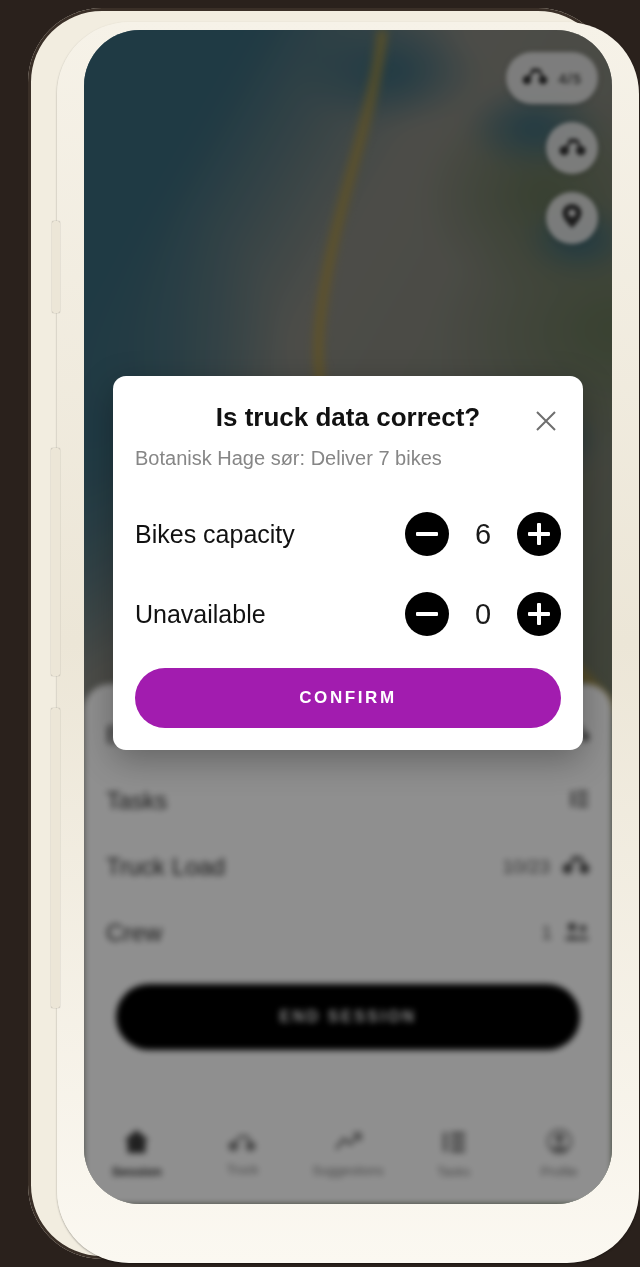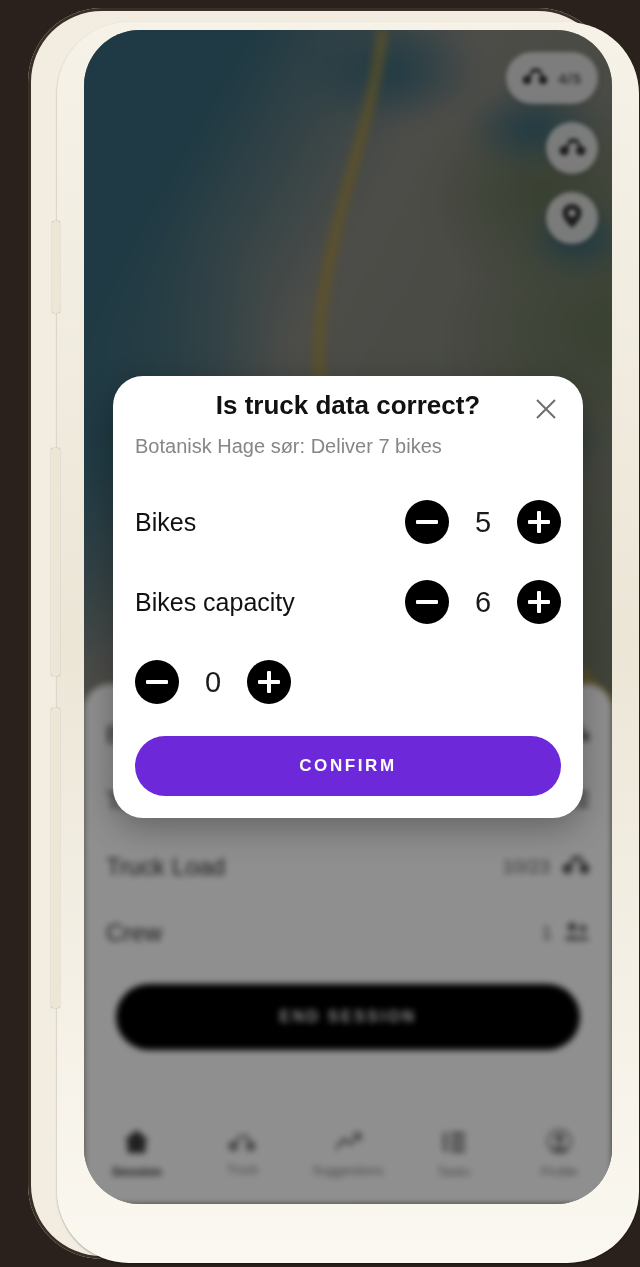--- a/index.html
+++ b/index.html
@@ -120,23 +120,23 @@
 
   
   #modal-scrim { position: absolute; inset: 0; background: rgba(0,0,0,.42); }
 
   
   #truck-dialog {
     position: absolute;
     left: 29px; top: 346px;
     width: 470px;
     background: #fff;
-    border-radius: 30px;
+    border-radius: 13px;
     box-shadow: 0 10px 34px rgba(0,0,0,.3);
-    padding: 14px 22px 22px;
+    padding: 26px 22px 22px;
   }
   #dialog-header { position: relative; text-align: center; }
   #dialog-title { font-size: 26px; font-weight: 700; color: #111; line-height: 1.2; }
   #dialog-close {
     position: absolute; right: -2px; top: 2px;
     width: 34px; height: 34px; color: #6e6e6e;
     display: flex; align-items: center; justify-content: center;
   }
   #dialog-subtitle {
     margin-top: 14px; text-align: left;
@@ -155,21 +155,21 @@
   }
   .step-btn .bar  { width: 22px; height: 4px; background: #fff; border-radius: 1px; }
   .step-btn .barv { position: absolute; width: 4px; height: 22px; background: #fff; border-radius: 1px; }
   .step-btn.plus { position: relative; }
   .stepper-value {
     width: 68px; text-align: center;
     font-size: 29px; color: #1a1a1a;
   }
   #confirm-button {
     margin-top: 14px;
-    height: 60px; border-radius: 999px; background: #6d28d9;
+    height: 60px; border-radius: 999px; background: #a21caf;
     color: #fff; font-size: 17px; font-weight: 700; letter-spacing: 2.6px;
     display: flex; align-items: center; justify-content: center;
   }
 </style>
 </head>
 <body>
 
 <div id="device-frame">
   <div id="bezel-inner"></div>
 
@@ -346,45 +346,35 @@
           <svg width="24" height="24" viewBox="0 0 24 24" stroke="currentColor" stroke-width="2" fill="none">
             <path d="M3 3 L21 21 M21 3 L3 21"></path>
           </svg>
         </div>
       </div>
 
       <div id="dialog-subtitle">Botanisk Hage sør: Deliver 7 bikes</div>
 
       <div id="stepper-list">
 
-        <div class="stepper-row">
-          <span class="stepper-label">Bikes</span>
-          <span class="step-btn">
-              <span class="bar"></span>
-            </span>
-          <span class="stepper-value">5</span>
-          <span class="step-btn plus">
-              <span class="bar"></span>
-              <span class="barv"></span>
-            </span>
-        </div>
 
         <div class="stepper-row">
           <span class="stepper-label">Bikes capacity</span>
           <span class="step-btn">
               <span class="bar"></span>
             </span>
           <span class="stepper-value">6</span>
           <span class="step-btn plus">
               <span class="bar"></span>
               <span class="barv"></span>
             </span>
         </div>
 
         <div class="stepper-row">
+          <span class="stepper-label">Unavailable</span>
           <span class="step-btn">
               <span class="bar"></span>
             </span>
           <span class="stepper-value">0</span>
           <span class="step-btn plus">
               <span class="bar"></span>
               <span class="barv"></span>
             </span>
         </div>
       </div>

